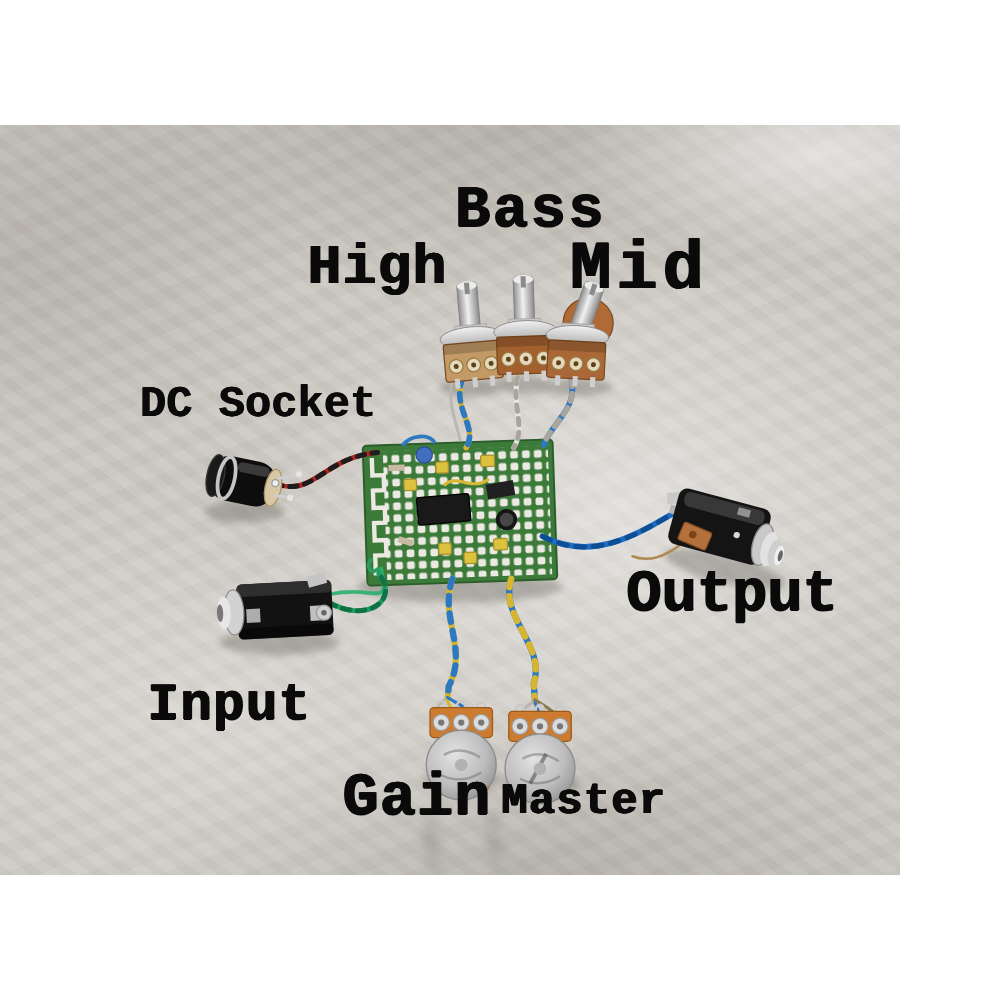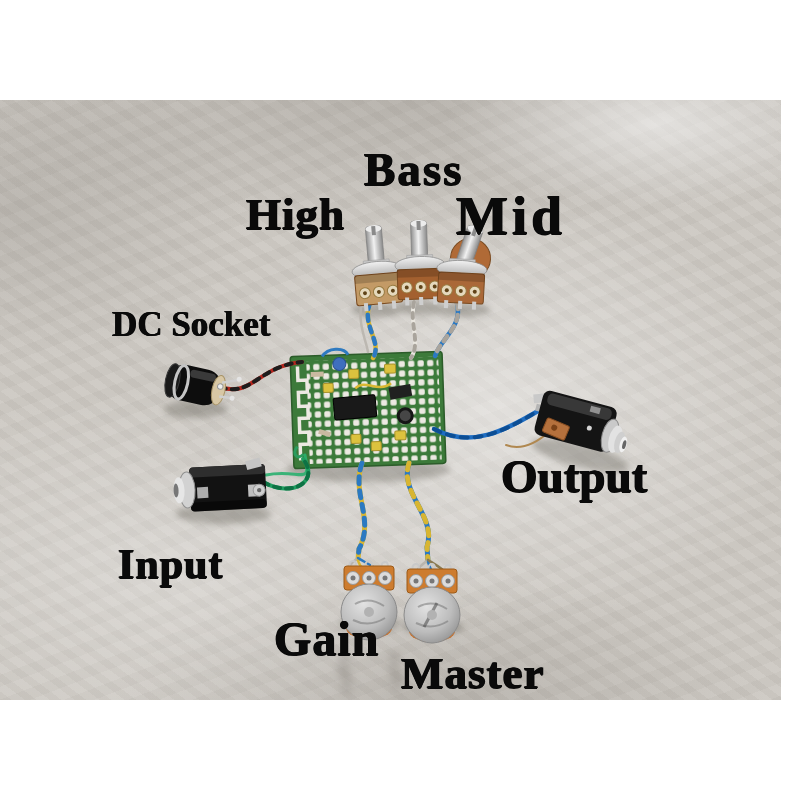--- a/index.html
+++ b/index.html
@@ -1,17 +1,17 @@
 <!DOCTYPE html>
 <html><head>
 <meta charset="utf-8">
 <style>
   html,body{margin:0;padding:0;background:#ffffff;}
-  .stage{position:relative;width:781px;height:800px;background:#ffffff;overflow:hidden;
-         font-family:Liberation Serif, serif;}
+  .stage{position:relative;width:720px;height:800px;background:#ffffff;overflow:hidden;
+         font-family:Liberation Mono, monospace;}
   .photo{position:absolute;left:0;top:100px;width:800px;height:600px;
     background-color:#cbc7c1;
     background-image:
       radial-gradient(ellipse 300px 120px at 82% 4%,  rgba(255,255,255,.55), rgba(255,255,255,0) 70%),
       radial-gradient(ellipse 420px 300px at 62% 52%, rgba(255,255,255,.45), rgba(255,255,255,0) 72%),
       radial-gradient(ellipse 500px 260px at 22% 78%, rgba(255,255,255,.28), rgba(255,255,255,0) 70%),
       radial-gradient(ellipse 700px 180px at 50% 0%,  rgba(110,105,98,.22), rgba(110,105,98,0) 75%),
       radial-gradient(ellipse 340px 220px at 2% 18%,  rgba(110,105,98,.20), rgba(110,105,98,0) 70%),
       radial-gradient(ellipse 420px 160px at 55% 100%,rgba(110,105,98,.22), rgba(110,105,98,0) 78%),
       repeating-linear-gradient(37deg, rgba(120,114,106,.045) 0 7px, rgba(255,255,255,.05) 7px 15px),
@@ -21,21 +21,21 @@
   .lbl{position:absolute;color:#0a0a0a;font-weight:700;line-height:1;white-space:nowrap;
        text-shadow:.7px 0 currentColor,-.7px 0 currentColor,0 .6px currentColor;}
   .lbl-bass  {left:364px;top:146px;font-size:47px;letter-spacing:2px;}
   .lbl-high  {left:246px;top:192px;font-size:45px;letter-spacing:1px;text-align:right;}
   .lbl-mid   {left:456px;top:188px;font-size:55px;letter-spacing:4px;}
   .lbl-dc    {left:112px;top:307px;font-size:35px;letter-spacing:0;
               text-shadow:.4px 0 currentColor,-.4px 0 currentColor;}
   .lbl-output{left:501px;top:453px;font-size:47px;}
   .lbl-input {left:118px;top:543px;font-size:42px;letter-spacing:1px;}
   .lbl-gain  {left:274px;top:615px;font-size:48px;letter-spacing:1px;}
-  .lbl-master{left:401px;top:651px;font-size:45px;letter-spacing:1px;}
+  .lbl-master{left:401px;top:624px;font-size:35px;letter-spacing:1px;}
 </style>
 </head>
 <body>
 
 <div class="stage">
 
   <div class="photo">
     <svg width="800" height="600" viewBox="0 100 800 600">
       <defs>
         <linearGradient id="metalV" x1="0" y1="0" x2="1" y2="0">

